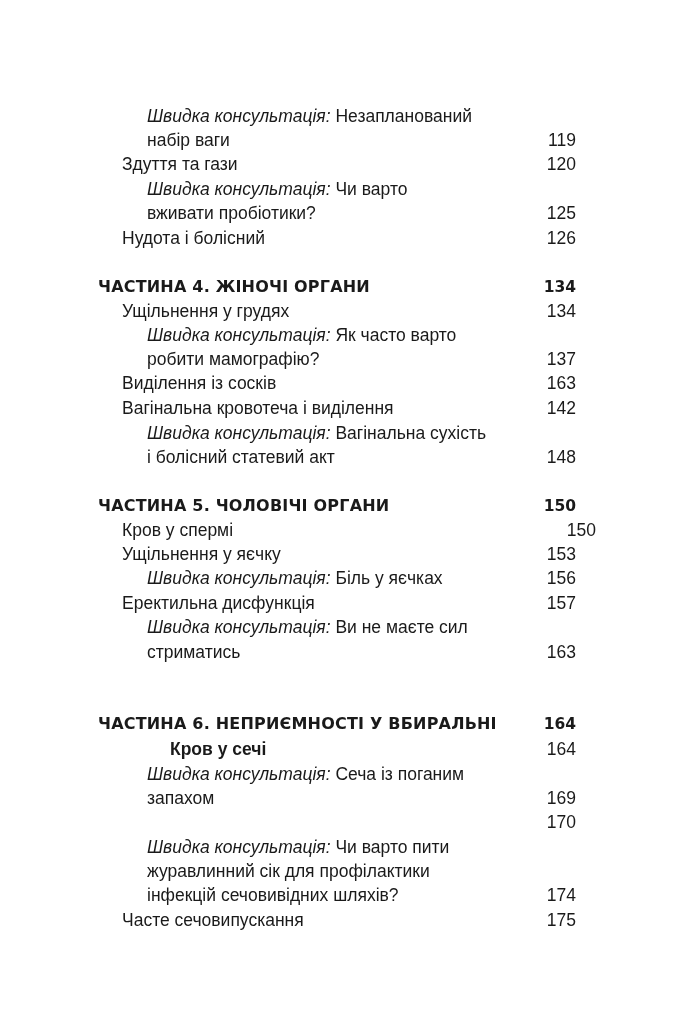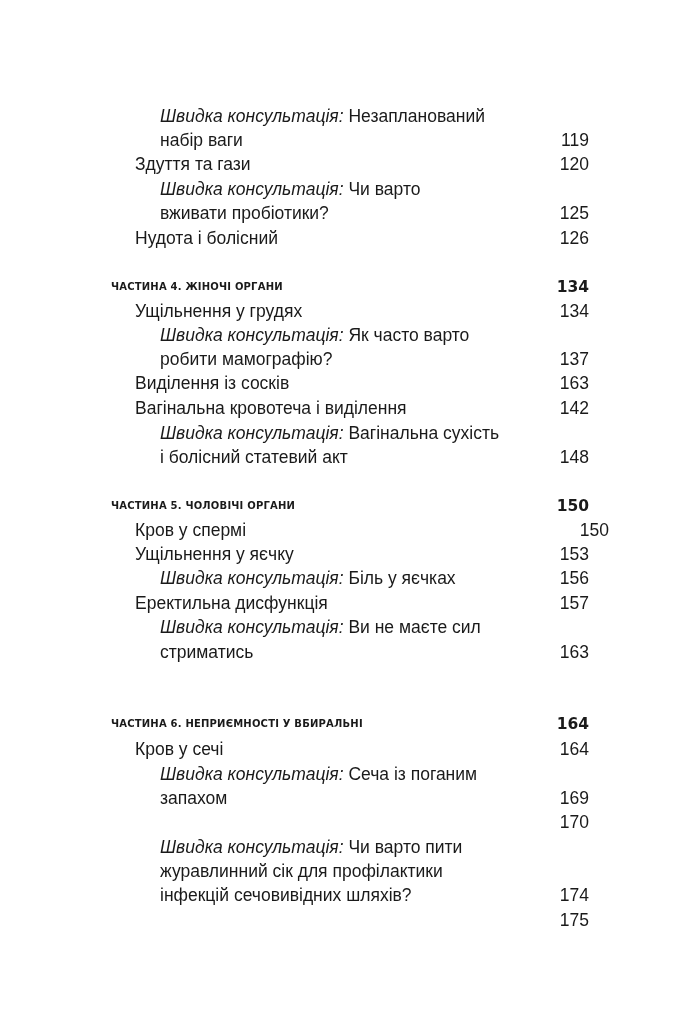--- a/index.html
+++ b/index.html
@@ -1,25 +1,25 @@
 <!DOCTYPE html>
 <html><head>
   <meta charset="utf-8">
   <style>
     html, body { margin: 0; padding: 0; background: #ffffff; }
     body { width: 692px; height: 1024px; position: relative; overflow: hidden; color: #1a1a1a; font-family: "Liberation Sans", "DejaVu Sans", sans-serif; }
     .toc { position: absolute; left: 0; top: 0; width: 692px; }
-    .line { position: absolute; left: 13px; width: 664px; height: 24px; font-size: 17.5px; line-height: 24px; }
+    .line { position: absolute; left: 0; width: 664px; height: 24px; font-size: 17.5px; line-height: 24px; }
     .line .txt { position: absolute; white-space: nowrap; }
     .line .pg { position: absolute; right: 88px; text-align: right; }
-    .lvl0 .txt { left: 98px; font-family: "DejaVu Sans", sans-serif; font-weight: bold; font-size: 10px; letter-spacing: 0.2px; }
+    .lvl0 .txt { left: 98px; font-family: "DejaVu Sans", sans-serif; font-weight: bold; font-size: 16px; letter-spacing: 0.2px; }
     .lvl0 .pg { font-family: "DejaVu Sans", sans-serif; font-weight: bold; font-size: 15.5px; }
     .lvl1 .txt { left: 122px; }
     .lvl2 .txt { left: 147px; }
-    .bold .txt { font-weight: normal; }
+    .bold .txt { font-weight: bold; margin-left: 48px; }
     .it { font-style: italic; }
   </style>
 </head>
 <body>
 
 <div class="toc" id="toc">
     <div class="line lvl2" style="top: 104px;">
       <span class="txt"><span class="it">Швидка консультація:</span><span> Незапланований</span></span>
       <span class="pg"></span>
     </div>
@@ -128,15 +128,16 @@
     </div>
     <div class="line lvl2" style="top: 859px;">
       <span class="txt"><span class="it"></span><span>журавлинний сік для профілактики</span></span>
       <span class="pg"></span>
     </div>
     <div class="line lvl2" style="top: 883px;">
       <span class="txt"><span class="it"></span><span>інфекцій сечовивідних шляхів?</span></span>
       <span class="pg">174</span>
     </div>
     <div class="line lvl1" style="top: 908px;">
+      <span class="txt"><span class="it"></span><span>Часте сечовипускання</span></span>
       <span class="pg">175</span>
     </div>
   </div>
 
 </body></html>

